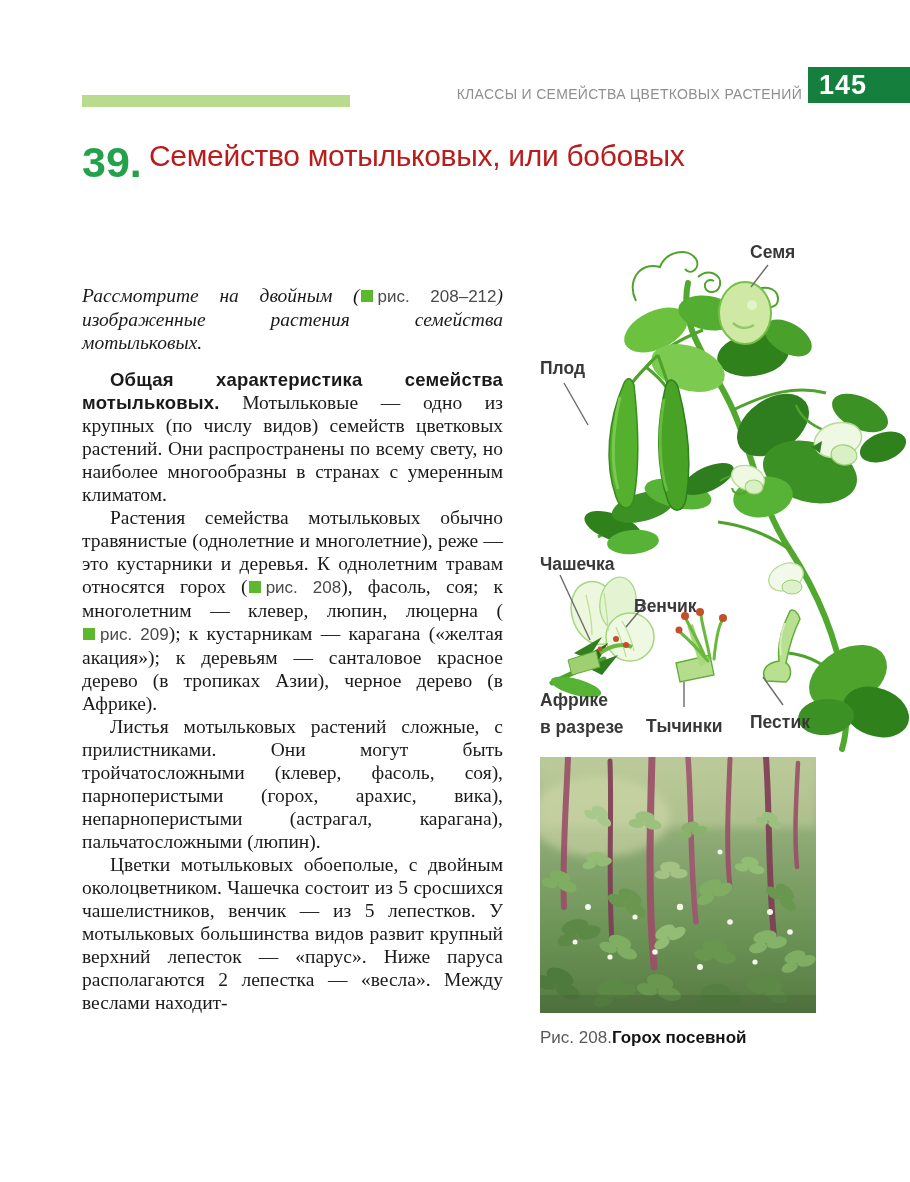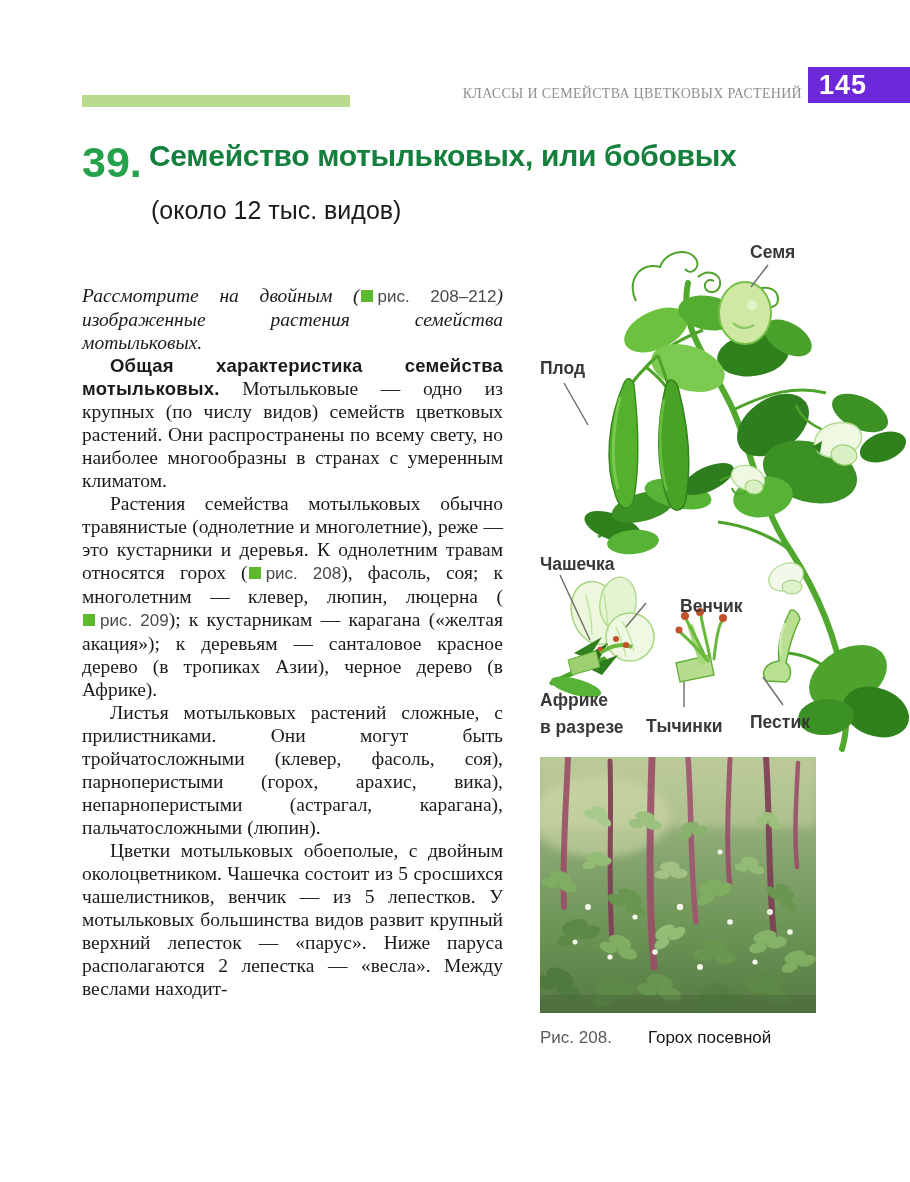--- a/index.html
+++ b/index.html
@@ -4,84 +4,83 @@
 <style>
   html,body { margin:0; padding:0; background:#ffffff; }
   .page {
     position:relative; width:910px; height:1182px; background:#ffffff;
     font-family:"Liberation Serif", serif; overflow:hidden;
   }
   
   .rule-bar { position:absolute; left:82px; top:95px; width:268px; height:12px; background:#b9db8e; }
   .rubric {
     position:absolute; right:108px; top:86px;
-    font-family:Liberation Serif, serif; font-size:14px; letter-spacing:.3px;
+    font-family:Liberation Sans, sans-serif; font-size:14px; letter-spacing:.3px;
     color:#8f8f8f; white-space:nowrap;
   }
   .pagenum {
     position:absolute; left:808px; top:67px; width:102px; height:36px; box-sizing:border-box;
-    background:#6d28d9; color:#ffffff; font-family:"Liberation Sans", sans-serif;
+    background:#15803d; color:#ffffff; font-family:"Liberation Sans", sans-serif;
     font-weight:700; font-size:27px; line-height:36px; padding-left:11px; letter-spacing:1px;
   }
   
   .h-num {
     position:absolute; left:82px; top:138px;
     font-family:"Liberation Sans", sans-serif; font-weight:700; font-size:43px; color:#24a24b;
   }
   .h-title {
     position:absolute; left:149px; top:139px; margin:0;
-    font-family:"Liberation Sans", sans-serif; font-weight:700; font-size:30px;
-    letter-spacing:-0.3px; color:#15803d; white-space:nowrap;
+    font-family:"Liberation Sans", sans-serif; font-weight:400; font-size:30px;
+    letter-spacing:-0.3px; color:#b91c1c; white-space:nowrap;
   }
   .h-sub {
     position:absolute; left:151px; top:196px;
     font-family:"Liberation Sans", sans-serif; font-weight:400; font-size:25px; color:#1c1c1c;
   }
   
   .col-text { position:absolute; left:82px; top:284px; width:421px; color:#1a1a1a; }
   .para { margin:0; text-align:justify; font-size:19.5px; line-height:23px; hyphens:auto; }
   .indent { text-indent:28px; }
-  .article-block { }
+  .article-block { margin-top:14px; }
   .seg-italic { font-style:italic; }
   .seg-normal { font-style:normal; }
   .seg-lead { font-family:"Liberation Sans", sans-serif; font-weight:700; font-size:18.5px; letter-spacing:.2px; }
   .seg-ref { font-family:"Liberation Sans", sans-serif; font-size:17px; color:#4a4a4a; white-space:nowrap; }
   .ref-square { display:inline-block; width:12px; height:12px; background:#5cb82d; margin:0 5px 0 1px; }
   
   .plant-fig { position:absolute; left:538px; top:235px; width:372px; height:520px; }
   .plant-svg { position:absolute; left:0; top:0; }
   .fig-label {
     position:absolute; font-family:"Liberation Sans", sans-serif; font-weight:700;
     font-size:17.5px; color:#383838; white-space:pre-line; line-height:27px;
   }
   .lbl-seed   { left:212px; top:4px;   }
   .lbl-fruit  { left:2px;   top:120px; }
   .lbl-calyx  { left:2px;   top:316px; }
-  .lbl-corolla{ left:96px;  top:358px;margin-left:46px; }
+  .lbl-corolla{ left:96px;  top:358px; }
   .lbl-fsec   { left:2px;   top:452px; }
   .lbl-stam   { left:108px; top:478px; }
   .lbl-pistil { left:212px; top:474px; }
   
   .photo { position:absolute; left:540px; top:757px; width:276px; height:256px; overflow:hidden; }
   .caption { position:absolute; left:540px; top:1028px; font-family:"Liberation Sans", sans-serif; font-size:17px; }
   .cap-prefix { color:#5a5a5a; }
-  .cap-title  { color:#141414; font-weight:400;margin-left:36px; }
+  .cap-title  { color:#141414; font-weight:700; }
 </style>
 </head>
 <body>
 
 <div class="page">
 
   <div class="rule-bar"></div>
   <div class="rubric">КЛАССЫ И СЕМЕЙСТВА ЦВЕТКОВЫХ РАСТЕНИЙ</div>
   <div class="pagenum">145</div>
 
   <div class="h-num">39.</div>
   <h1 class="h-title">Семейство мотыльковых, или бобовых</h1>
-  <div class="h-sub">(около 12 тыс. видов)</div>
 
   <div class="col-text">
     <div>
       <p class="para"><span class="seg-italic">Рассмотрите на двойным (</span><span class="seg-ref"><span class="ref-square"></span>рис. 208–212</span><span class="seg-italic">) изображенные растения семейства мотыльковых.</span></p>
     </div>
     <div class="article-block">
       <p class="para indent"><span class="seg-lead">Общая характеристика семейства мотыльковых.</span><span class="seg-normal"> Мотыльковые — одно из крупных (по числу видов) семейств цветковых растений. Они распространены по всему свету, но наиболее многообразны в странах с умеренным климатом.</span></p>
       <p class="para indent"><span class="seg-normal">Растения семейства мотыльковых обычно травянистые (однолетние и многолетние), реже — это кустарники и деревья. К однолетним травам относятся горох (</span><span class="seg-ref"><span class="ref-square"></span>рис. 208</span><span class="seg-normal">), фасоль, соя; к многолетним — клевер, люпин, люцерна (</span><span class="seg-ref"><span class="ref-square"></span>рис. 209</span><span class="seg-normal">); к кустарникам — карагана («желтая акация»); к деревьям — санталовое красное дерево (в тропиках Азии), черное дерево (в Африке).</span></p>
       <p class="para indent"><span class="seg-normal">Листья мотыльковых растений сложные, с прилистниками. Они могут быть тройчатосложными (клевер, фасоль, соя), парноперистыми (горох, арахис, вика), непарноперистыми (астрагал, карагана), пальчатосложными (люпин).</span></p>
       <p class="para indent"><span class="seg-normal">Цветки мотыльковых обоеполые, с двойным околоцветником. Чашечка состоит из 5 сросшихся чашелистников, венчик — из 5 лепестков. У мотыльковых большинства видов развит крупный верхний лепесток — «парус». Ниже паруса располагаются 2 лепестка — «весла». Между веслами находит-</span></p>

